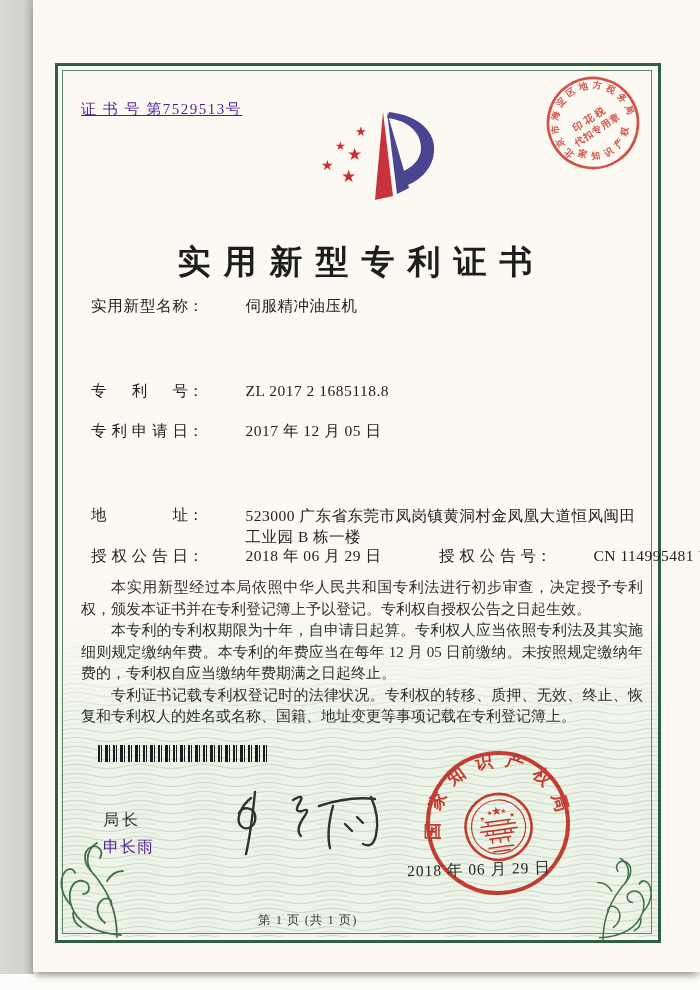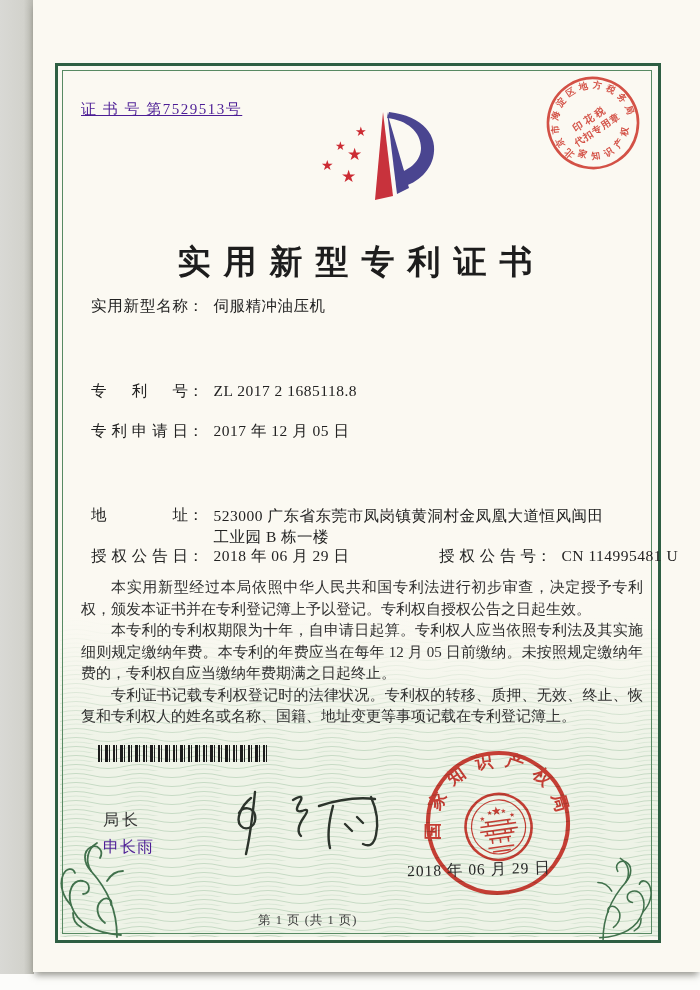--- a/index.html
+++ b/index.html
@@ -25,21 +25,21 @@
     border:3px solid #2e5f43;}
   .frame-inner{position:absolute;left:29px;top:70px;width:588px;height:862px;
     border:1px solid #588a63;}
   .cert-number{position:absolute;left:48px;top:100px;font-size:15px;color:#4c1d95;letter-spacing:1.5px;text-decoration:underline;}
   .logo{position:absolute;left:250px;top:102px;}
   .title{position:absolute;left:22px;top:203px;width:600px;text-align:center;
     font-size:33px;font-weight:600;color:#1d1d1d;letter-spacing:13px;text-indent:13px;margin-top:37px;}
   .field-row{position:absolute;left:58px;font-size:15.5px;color:#222;white-space:nowrap;}
   .flabel{display:inline-block;width:97px;text-align:justify;text-align-last:justify;}
   .fcolon{margin-right:10px;}
-  .fvalue{letter-spacing:.5px;}
+  .fvalue{letter-spacing:.5px;margin-left:32px;}
   .fvalue.multiline{display:inline-block;white-space:pre-line;vertical-align:top;line-height:21px;}
   .grant2{position:absolute;left:348px;top:0;}
   .paragraphs{position:absolute;left:48px;top:577px;width:562px;
     font-size:15px;line-height:21.5px;color:#303030;text-align:justify;}
   .paragraphs p{margin:0;text-indent:2em;}
   .barcode{position:absolute;left:65px;top:745px;width:172px;height:17px;
     background:repeating-linear-gradient(90deg,
       #1c1c1c 0 2px,transparent 2px 3px,#1c1c1c 3px 4px,transparent 4px 7px,
       #1c1c1c 7px 10px,transparent 10px 11px,#1c1c1c 11px 12px,transparent 12px 15px);}
   .sig-title{position:absolute;left:70px;top:810px;font-size:16px;color:#333;

